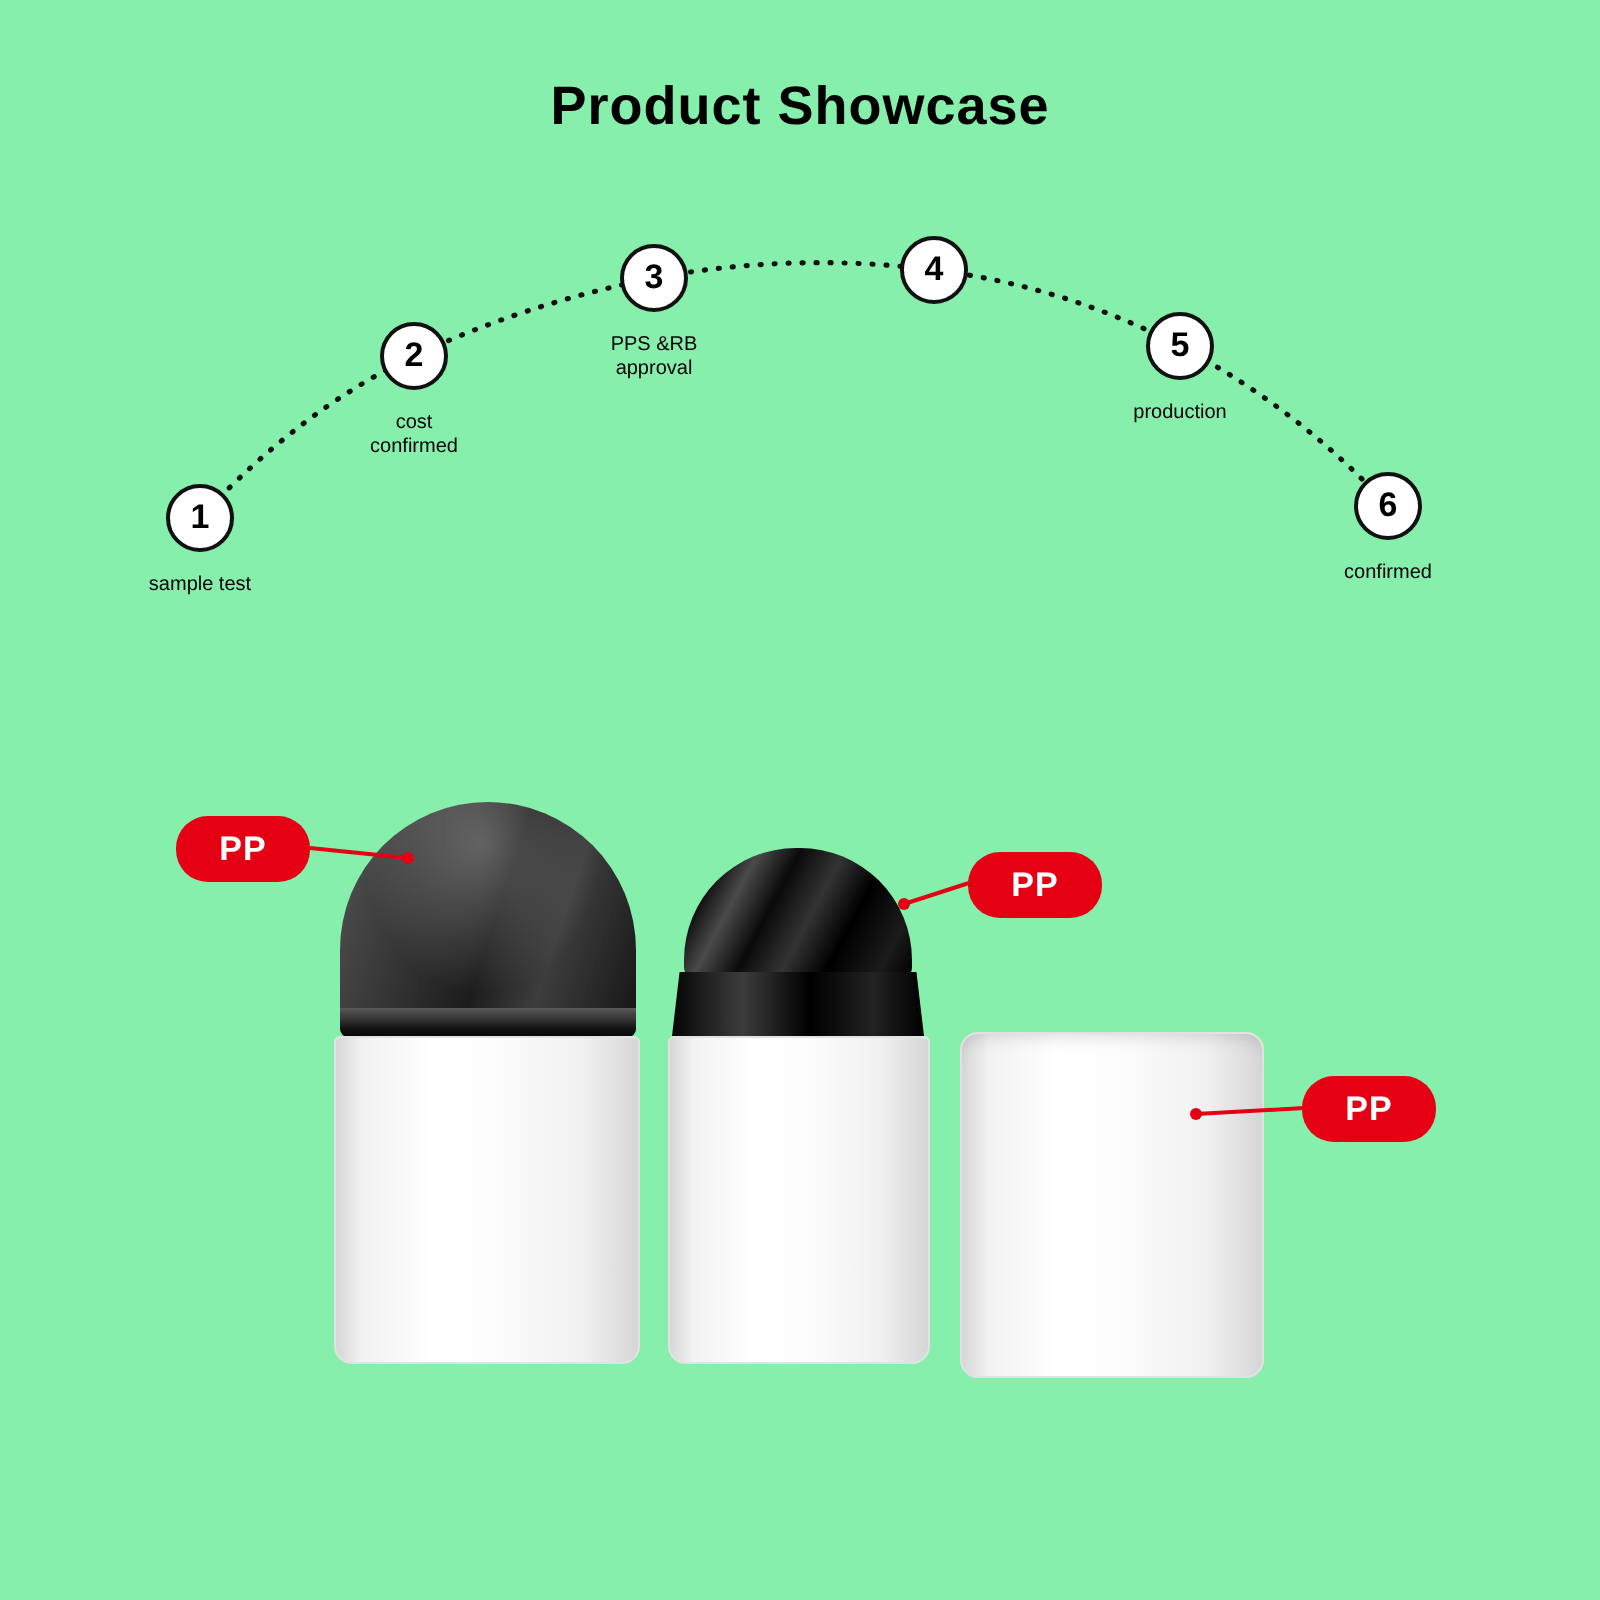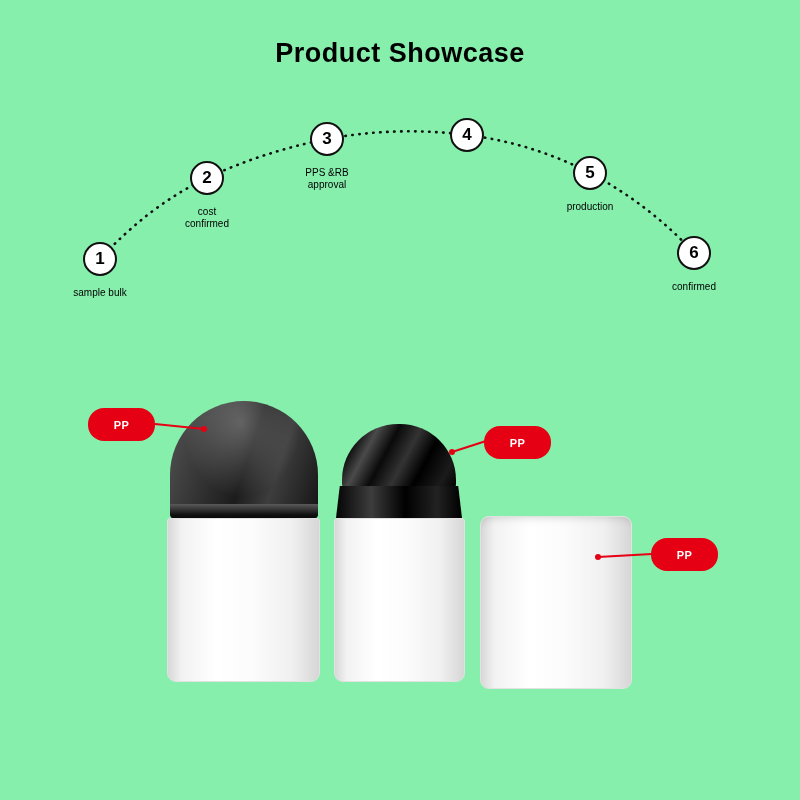--- a/index.html
+++ b/index.html
@@ -102,21 +102,21 @@
     box-shadow: inset 0 8px 10px -8px rgba(0,0,0,0.18);
   }
 
   
   .callout {
     position: absolute;
     width: 67px;
     height: 33px;
     background: #e60014;
     color: #fff;
-    font-size: 11px;
+    font-size: 17px;
     font-weight: bold;
     display: flex;
     align-items: center;
     justify-content: center;
     border-radius: 16px;
     letter-spacing: 0.5px;
   }
   .callout-1 { left: 88px;  top: 408px; }
   .callout-2 { left: 484px; top: 426px; }
   .callout-3 { left: 651px; top: 538px; }
@@ -129,21 +129,21 @@
 <div class="stage">
 
   <h1 class="page-title">Product Showcase</h1>
 
   <svg class="arc-svg" viewBox="0 0 800 340">
     <path d="M 100 259 Q 150 205 207 178 Q 262 152 327 139 Q 397 126 467 135 Q 532 143 590 173 Q 650 205 694 253" fill="none" stroke="#111" stroke-width="2.6" stroke-linecap="round" stroke-dasharray="0.5 6.5"></path>
   </svg>
 
   <div class="step" style="left:30px; top:242px;">
     <div class="step-circle">1</div>
-    <div class="step-label">sample bulk</div>
+    <div class="step-label">sample test</div>
   </div>
   <div class="step" style="left:137px; top:161px;">
     <div class="step-circle">2</div>
     <div class="step-label">cost
 confirmed</div>
   </div>
   <div class="step" style="left:257px; top:122px;">
     <div class="step-circle">3</div>
     <div class="step-label">PPS &amp;RB
 approval</div>

